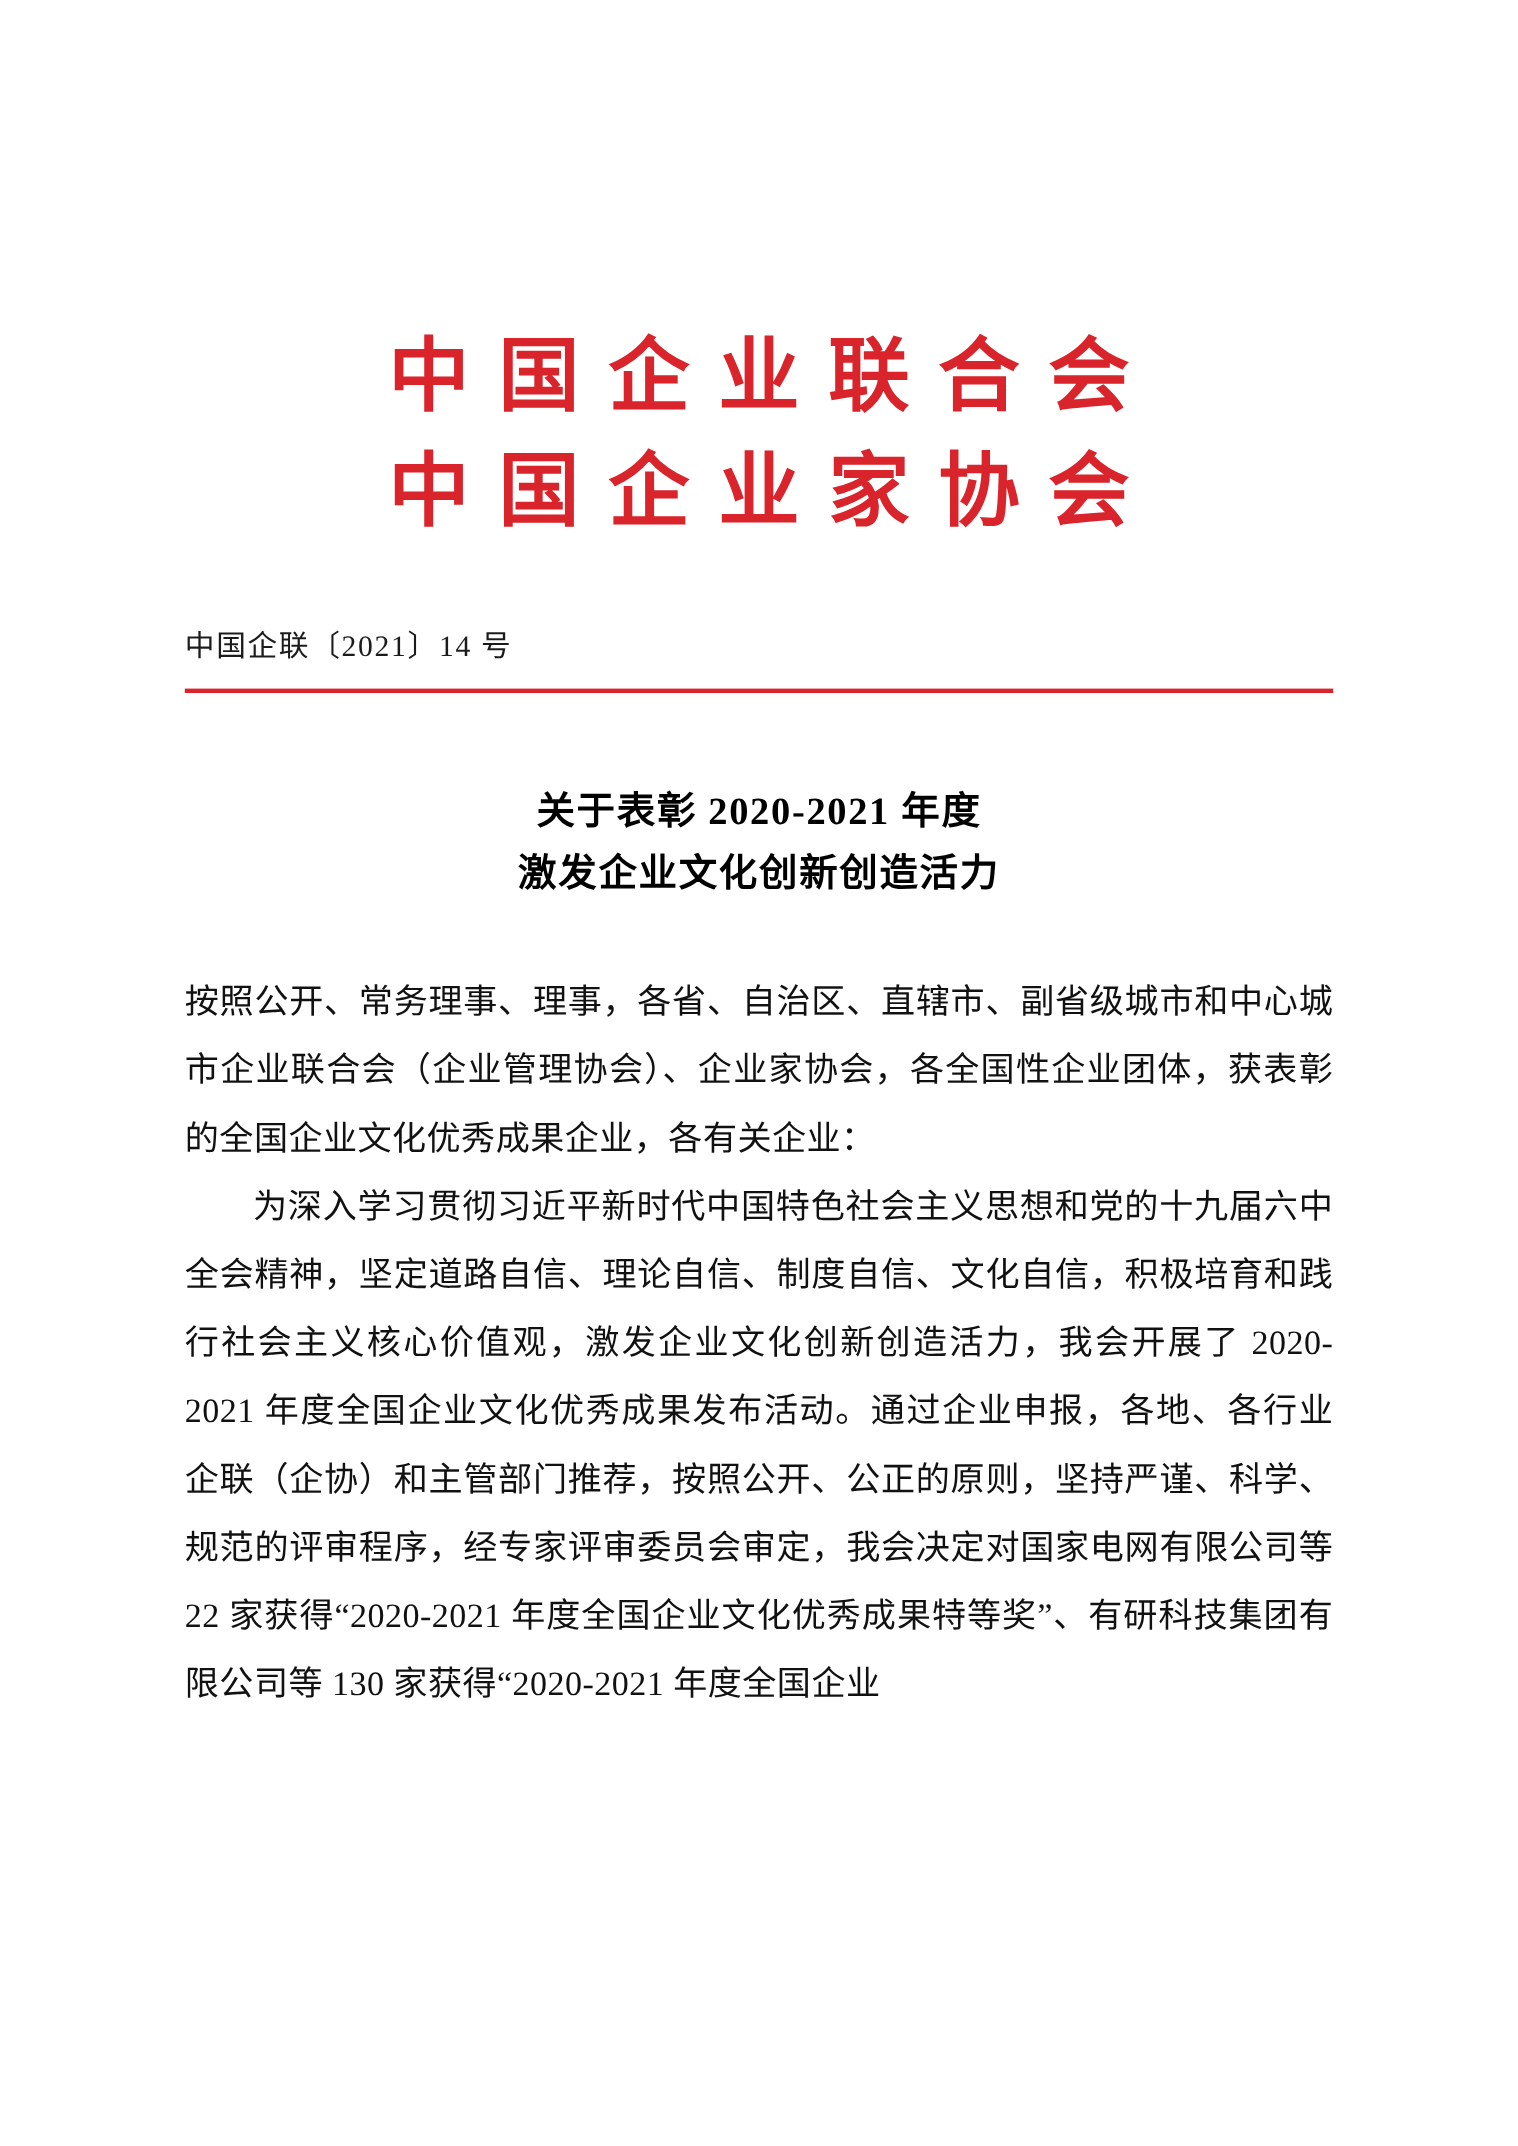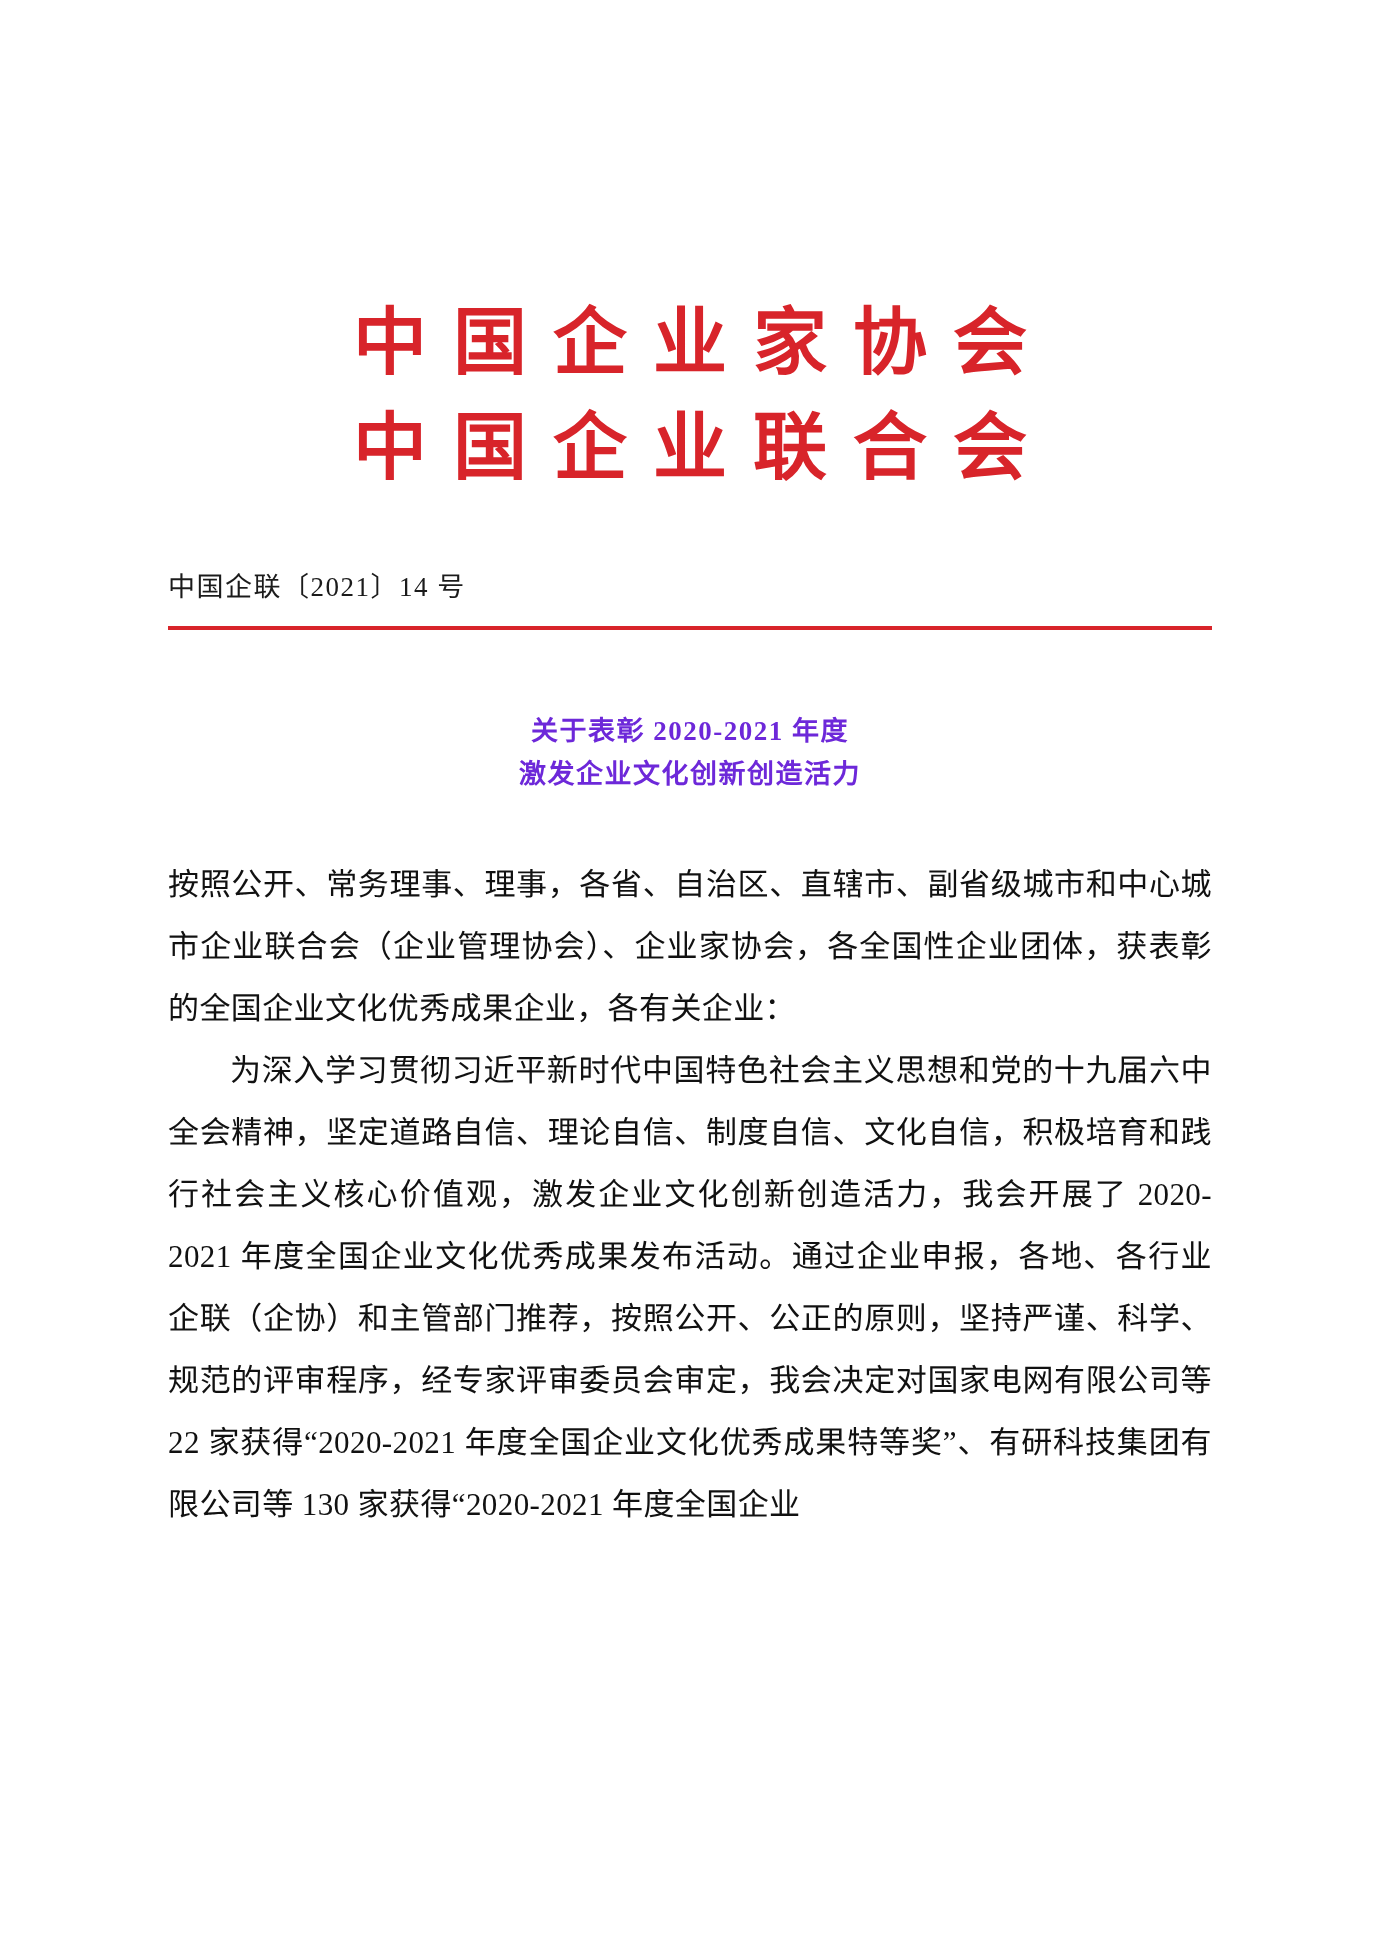--- a/index.html
+++ b/index.html
@@ -61,25 +61,25 @@
     background: #d8242a;
     width: 100%;
   }
 
   
   .title-block {
     margin-top: 80px;
     text-align: center;
   }
   .title-line {
-    font-size: 27px;
+    font-size: 35px;
     font-weight: bold;
     line-height: 1.6;
     letter-spacing: 1.5px;
-    color: #6d28d9;
+    color: #000000;
   }
 
   
   .body-block {
     margin-top: 58px;
   }
   .body-para {
     font-size: 31px;
     line-height: 2.0;
     letter-spacing: 0.4px;
@@ -91,22 +91,22 @@
   .body-para.indent {
     text-indent: 62px;
   }
 </style>
 </head>
 <body>
 
 <div class="page">
 
   <div class="masthead">
+    <div class="masthead-line">中国企业联合会</div>
     <div class="masthead-line">中国企业家协会</div>
-    <div class="masthead-line">中国企业联合会</div>
   </div>
 
   <div class="doc-number-wrap">
     <div class="doc-number">中国企联〔2021〕14 号</div>
     <div class="red-rule"></div>
   </div>
 
   <div class="title-block">
     <div class="title-line">关于表彰 2020-2021 年度</div>
     <div class="title-line">激发企业文化创新创造活力</div>

